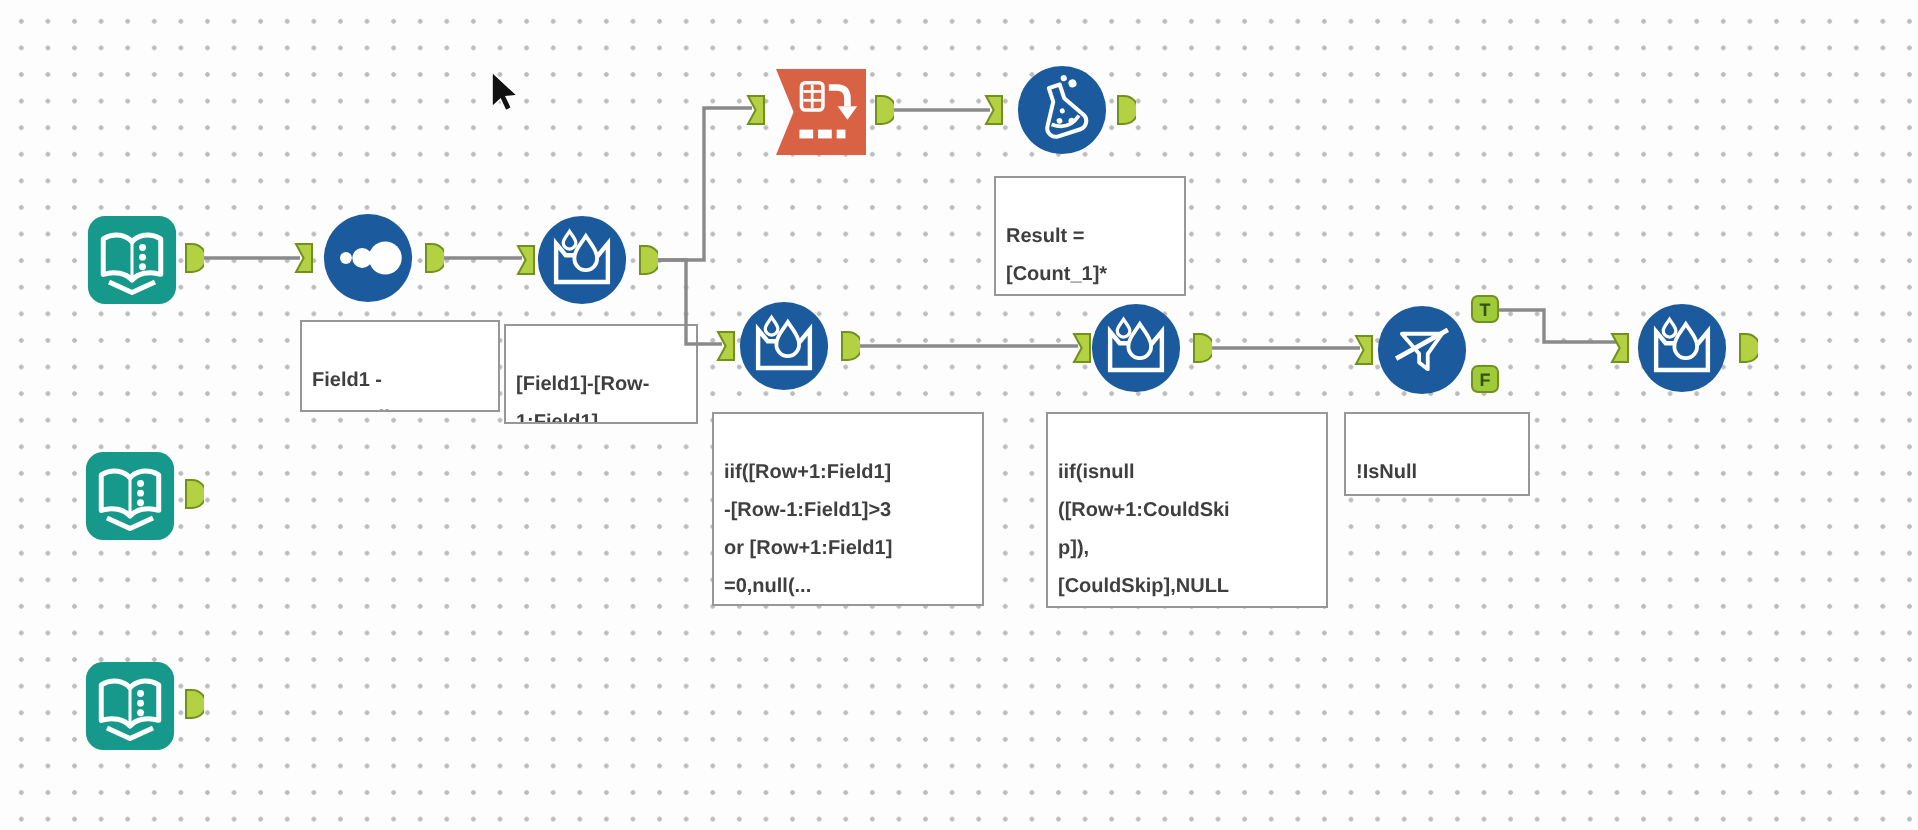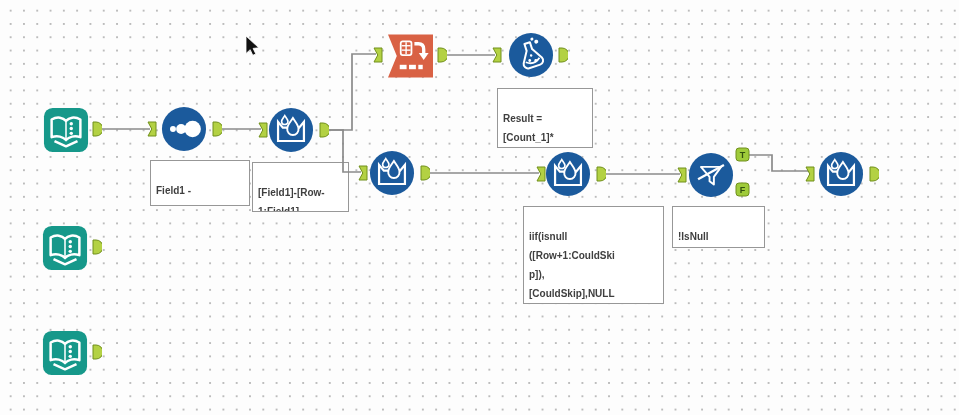--- a/index.html
+++ b/index.html
@@ -35,20 +35,24 @@
 
 <div class="canvas">
 
   <div class="annotation" style="left:150px;top:160px;width:100px;height:46px;">Field1 -
 Ascending</div>
   <div class="annotation" style="left:252px;top:162px;width:97px;height:50px;">[Field1]-[Row-
 1:Field1]</div>
   <div class="annotation" style="left:497px;top:88px;width:96px;height:60px;">Result =
 [Count_1]*
 ([Count_3]+1)</div>
+  <div class="annotation" style="left:356px;top:206px;width:136px;height:97px;">iif([Row+1:Field1]
+-[Row-1:Field1]&gt;3
+or [Row+1:Field1]
+=0,null(...</div>
   <div class="annotation" style="left:523px;top:206px;width:141px;height:98px;">iif(isnull
 ([Row+1:CouldSki
 p]),
 [CouldSkip],NULL
 ()</div>
   <div class="annotation" style="left:672px;top:206px;width:93px;height:42px;">!IsNull
 ([CouldSkip])</div>
 
   <svg class="overlay" width="959" height="415" viewBox="0 0 959 415">
     <defs>

